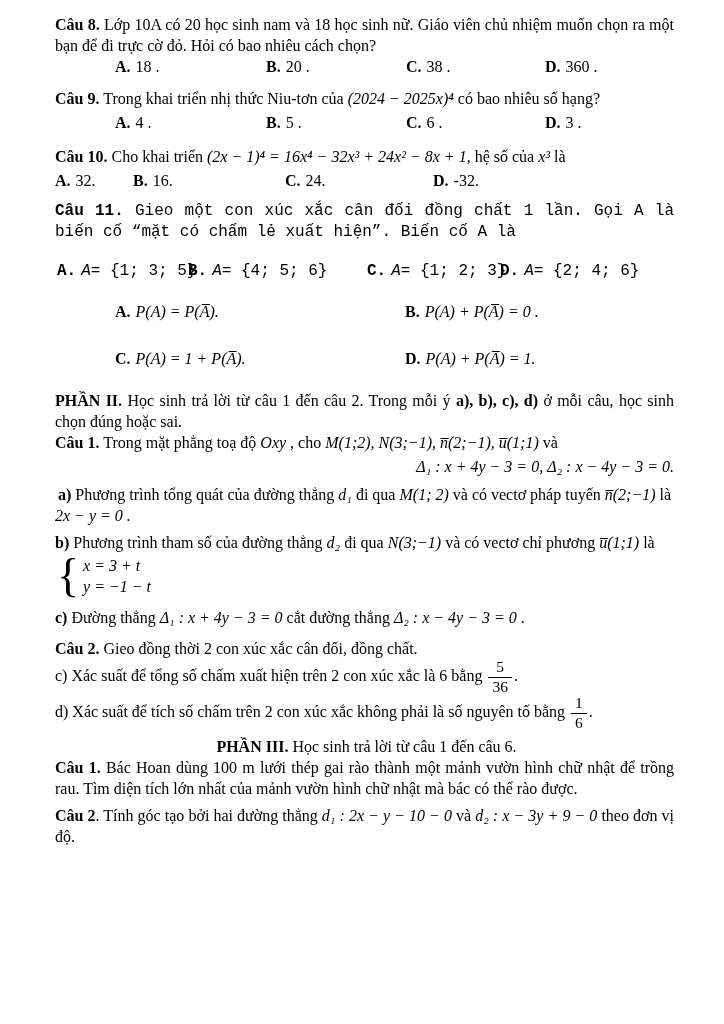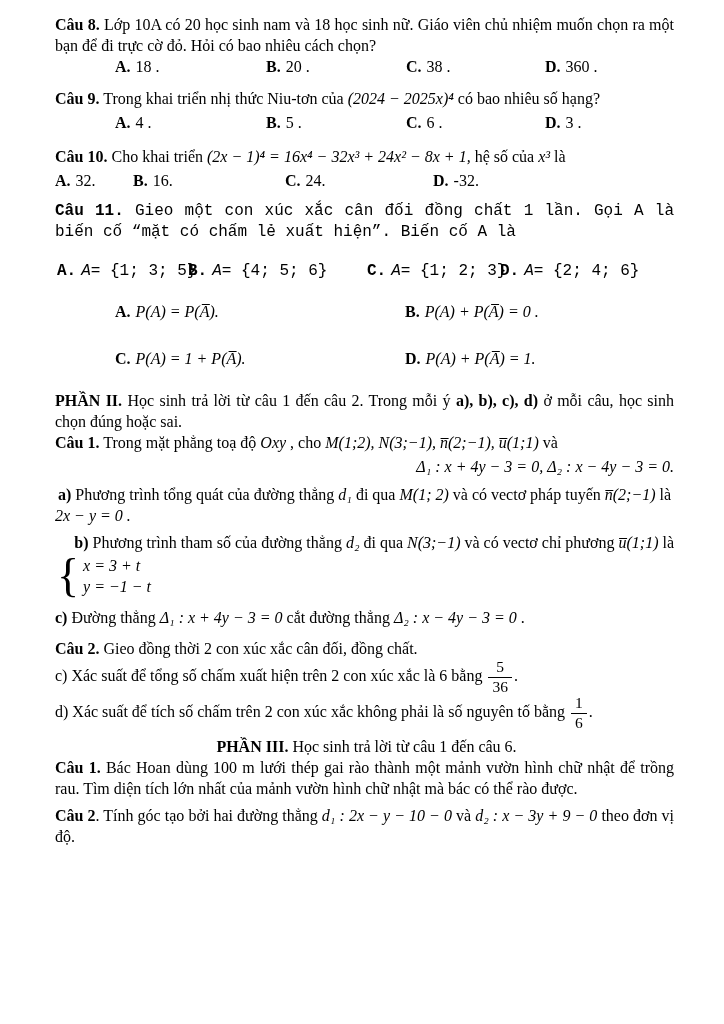--- a/index.html
+++ b/index.html
@@ -19,21 +19,21 @@
   .opts{display:flex;}
   .o{display:flex;white-space:nowrap;}
   .key{font-weight:bold;margin-right:5px;}
   .ind60{padding-left:60px;}
   .ind2{padding-left:2px;}
   .w8a{width:151px;}.w8b{width:140px;}.w8c{width:139px;}
   .w10a{width:78px;}.w10b{width:152px;}.w10c{width:148px;}
   .w11a{width:131px;}.w11b{width:179px;}.w11c{width:133px;}
   .grid2{display:grid;grid-template-columns:290px 1fr;row-gap:20px;padding-left:60px;margin-top:6px;}
   .grid2 .o{padding:3px 0;}
-  .mb8{margin-bottom:8px;}.mb10{margin-bottom:10px;}.mb16{margin-bottom:16px;font-family:Liberation Mono, monospace;}.mb18{margin-bottom:18px;}.mt3{margin-top:3px;}.mt4{margin-top:4px;text-align:center;}.mt6{margin-top:6px;text-align:right;}
+  .mb8{margin-bottom:8px;}.mb10{margin-bottom:10px;}.mb16{margin-bottom:16px;font-family:Liberation Mono, monospace;}.mb18{margin-bottom:18px;}.mt3{margin-top:3px;}.mt4{margin-top:4px;text-align:center;}.mt6{margin-top:6px;}
   .mt8{margin-top:8px;}.mt10{margin-top:10px;}.mt18{margin-top:18px;}
   .frac{display:inline-block;vertical-align:middle;text-align:center;line-height:1.08;font-size:15.5px;margin:0 2px;font-style:normal;}
   .frac .num{display:block;padding:0 4px 1px;border-bottom:1px solid #000;}
   .frac .den{display:block;padding:1px 4px 0;}
   .sys{display:inline-flex;align-items:center;margin:2px 0 2px 2px;}
   .sys .brace{font-size:46px;line-height:0.85;font-weight:400;margin-right:4px;}
   .sys .lines span{display:block;font-style:italic;}
   .ph3pad{padding-left:4px;}
 </style>
 </head>

